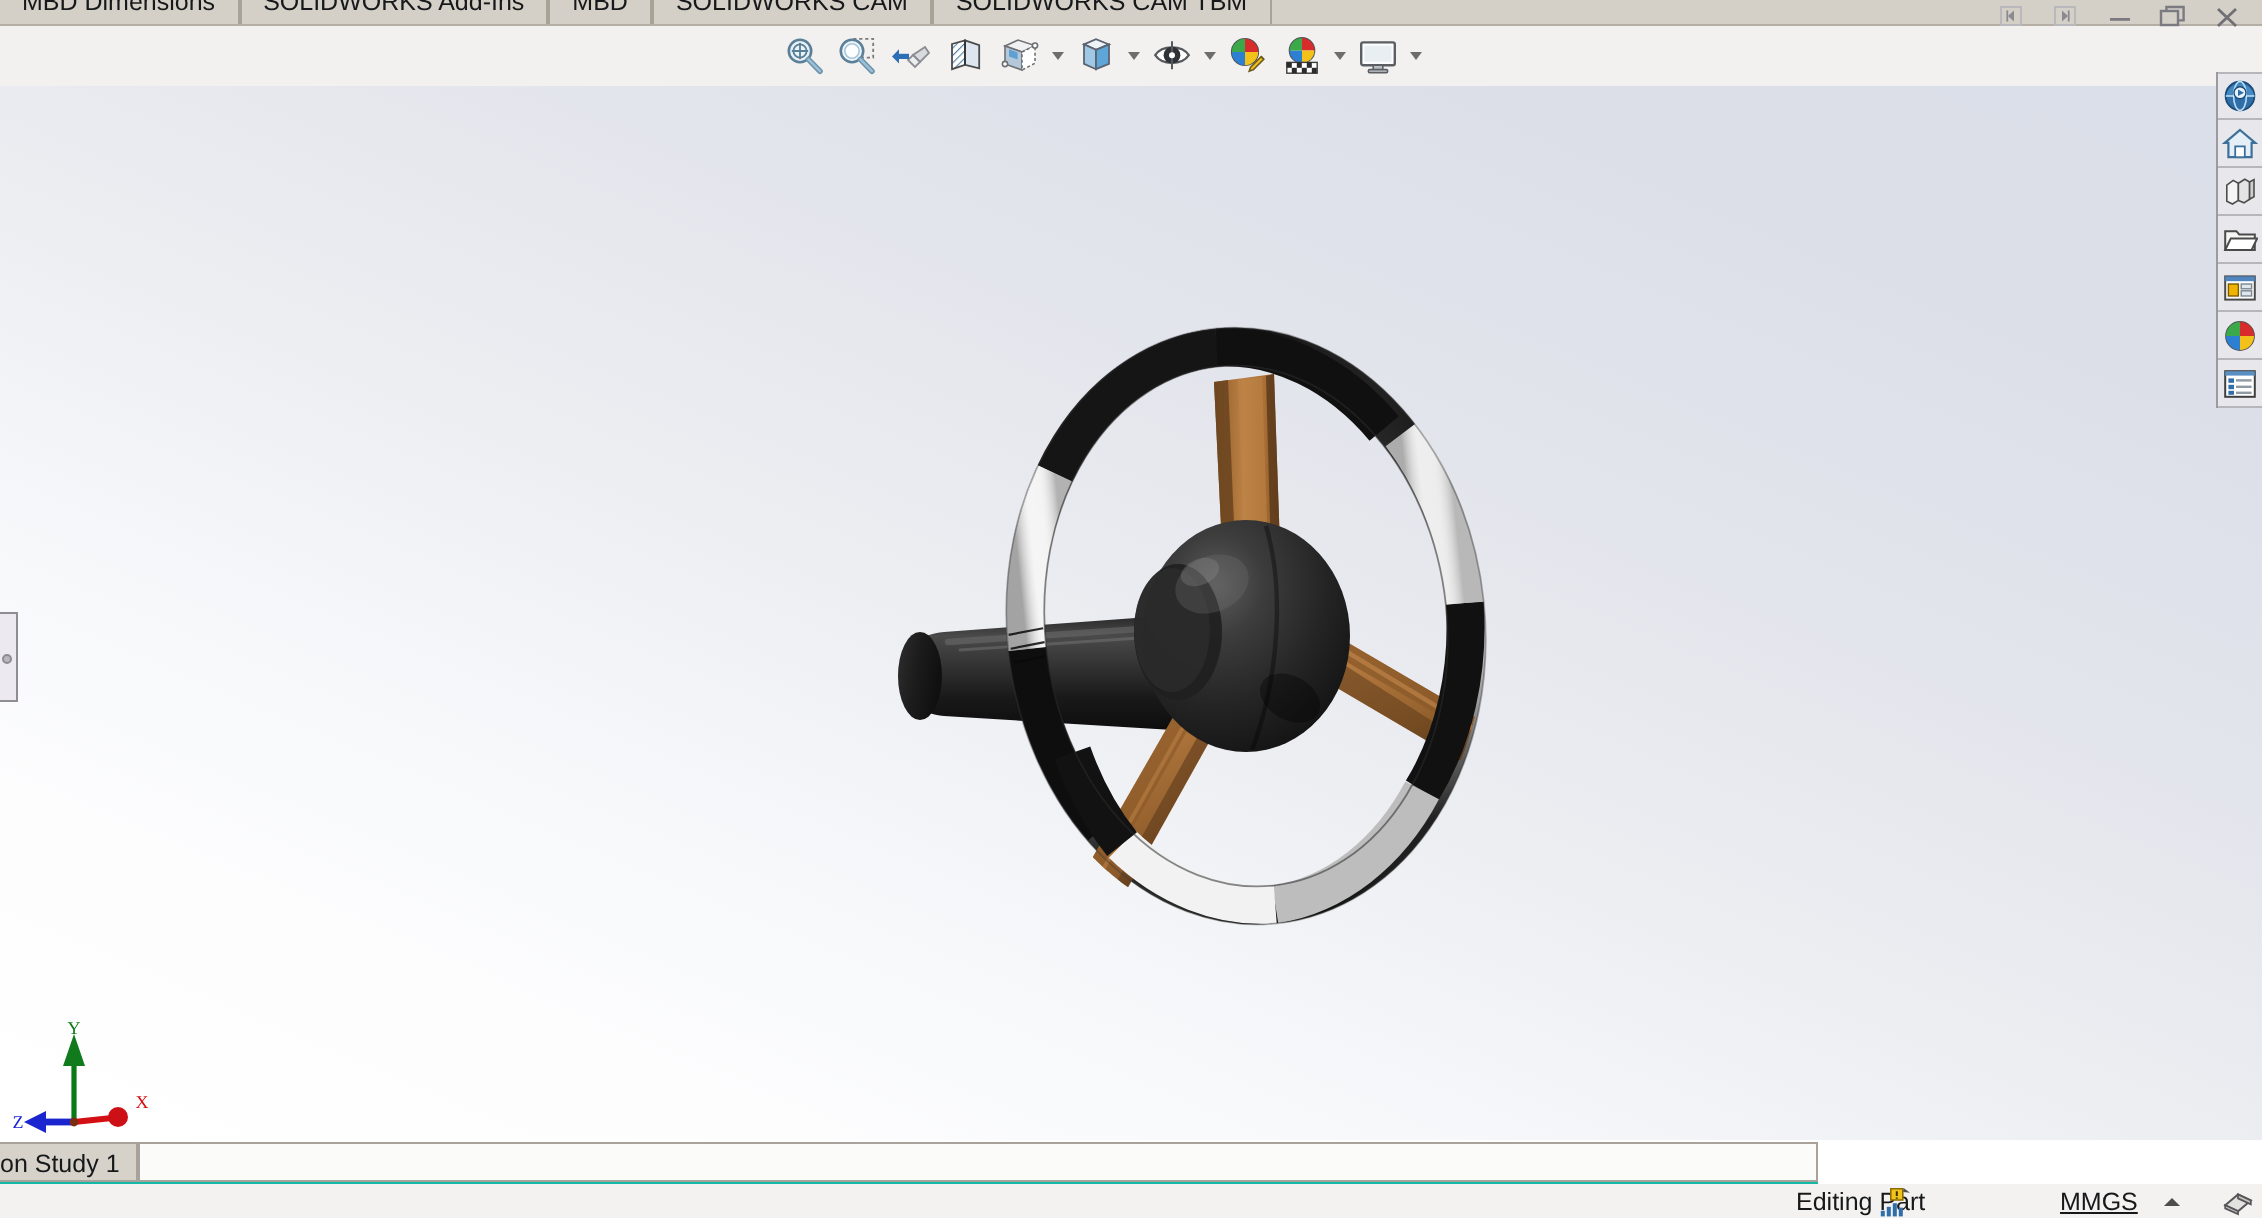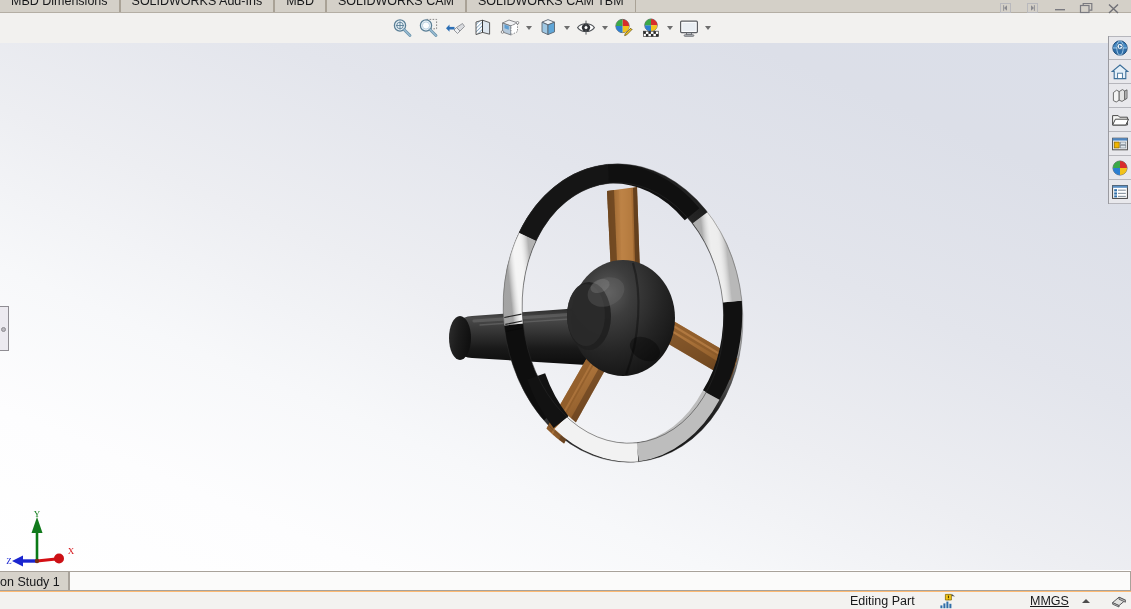--- a/index.html
+++ b/index.html
@@ -204,23 +204,23 @@
     align-items: center;
     justify-content: center;
     cursor: default;
   }
 
   
   .motion-bar {
     position: absolute;
     top: 571px;
     left: 0;
-    width: 1131px;
+    width: 909px;
     height: 21px;
-    background: #fdba74;
+    background: #14b8a6;
     z-index: 5;
   }
   .motion-tab {
     position: absolute;
     top: 0px;
     left: 0px;
     height: 20px;
     line-height: 20px;
     padding: 0 8px 0 0;
     background: #d6d2ca;
@@ -706,21 +706,21 @@
   </div>
 
 </div>
 
 <div class="motion-bar">
   <div class="motion-tab">on Study 1</div>
   <div class="motion-field"></div>
 </div>
 
 <div class="statusbar">
-  <div class="sb-text" style="position:absolute; left:850px;">Editing Part</div>
+  <div class="sb-text" style="position:absolute; left:898px;">Editing Part</div>
 
   <div style="position:absolute; left:938px; top:1px;">
     <svg width="18" height="16" viewBox="0 0 18 16">
       <path d="M7.4 1.4 L13.4 1.4 L13.4 7 L7.4 7 Z" fill="#f0c419" stroke="#8a6d00" stroke-width="0.8"></path>
       <path d="M10.4 2.6 L10.4 5 M10.4 5.8 L10.4 6.4" stroke="#3a2e00" stroke-width="1"></path>
       <path d="M13.8 1 L17 3.4 L13.6 3 Z" fill="#4f4f4f"></path>
       <rect x="2.4" y="12.4" width="2" height="2.8" fill="#2f6ea8"></rect>
       <rect x="5.4" y="10.4" width="2" height="4.8" fill="#2f6ea8"></rect>
       <rect x="8.4" y="8.6" width="2" height="6.6" fill="#2f6ea8"></rect>
       <rect x="11.4" y="10.8" width="2" height="4.4" fill="#2f6ea8"></rect>

